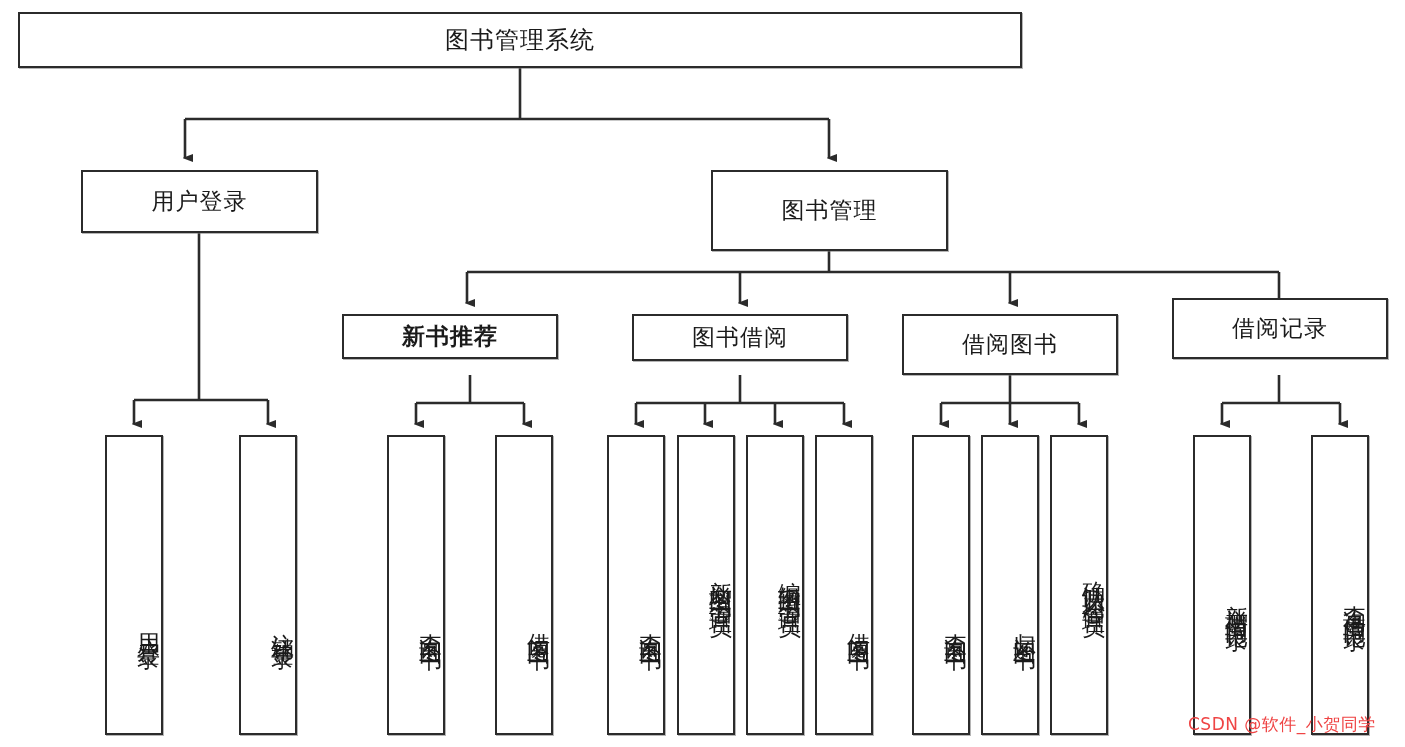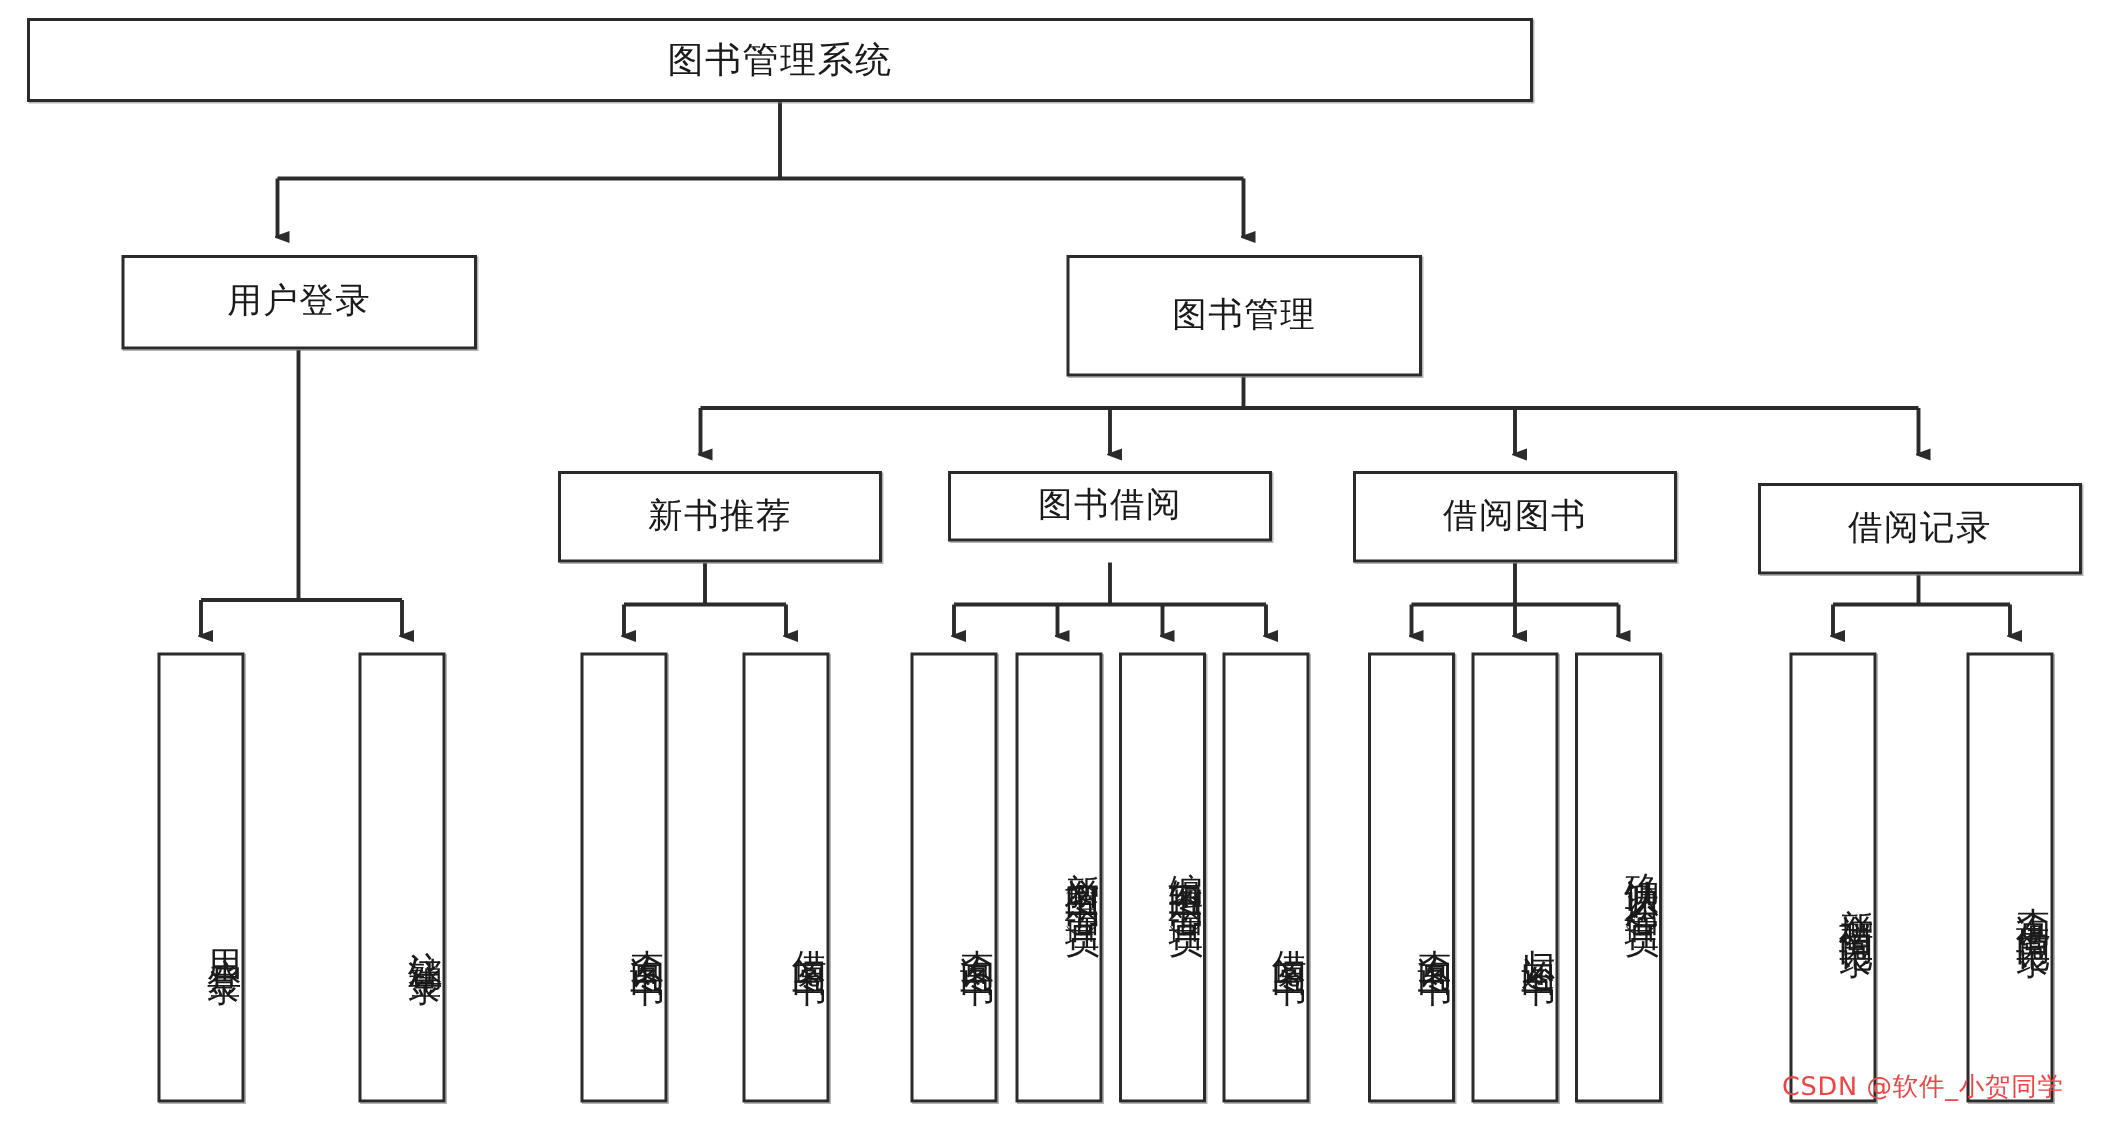--- a/index.html
+++ b/index.html
@@ -125,30 +125,30 @@
     <span>图书管理系统</span>
   </div>
 
   <div class="node h" style="left:81px; top:170px; width:237px; height:63px;">
     <span>用户登录</span>
   </div>
   <div class="node h" style="left:711px; top:170px; width:237px; height:81px;">
     <span>图书管理</span>
   </div>
 
-  <div class="node h" style="left:372px; top:314px; width:216px; height:61px;">
+  <div class="node h" style="left:342px; top:314px; width:216px; height:45px;font-weight:bold;">
     <span>新书推荐</span>
   </div>
   <div class="node h" style="left:632px; top:314px; width:216px; height:47px;">
     <span>图书借阅</span>
   </div>
   <div class="node h" style="left:902px; top:314px; width:216px; height:61px;">
     <span>借阅图书</span>
   </div>
-  <div class="node h" style="left:1172px; top:322px; width:216px; height:61px;">
+  <div class="node h" style="left:1172px; top:298px; width:216px; height:61px;">
     <span>借阅记录</span>
   </div>
 
   <div class="node v" style="left:105px; top:435px; width:58px; height:300px; padding-top:86px;">
     <span>用户登录</span>
   </div>
   <div class="node v" style="left:239px; top:435px; width:58px; height:300px; padding-top:86px;">
     <span>注销登录</span>
   </div>
 

